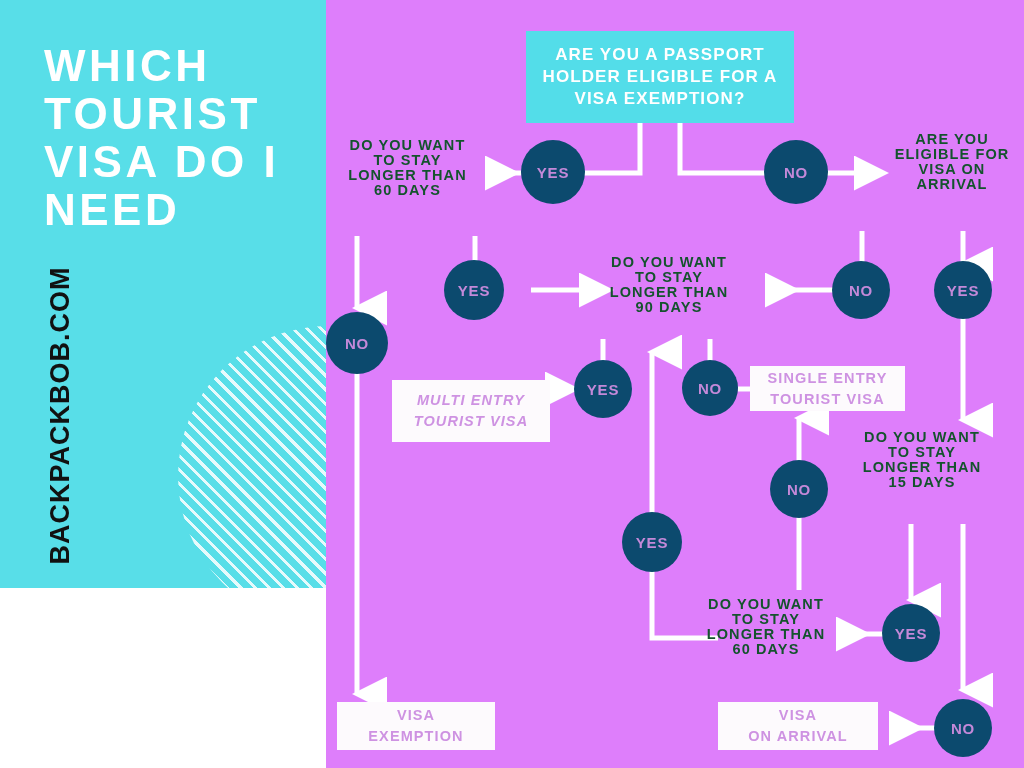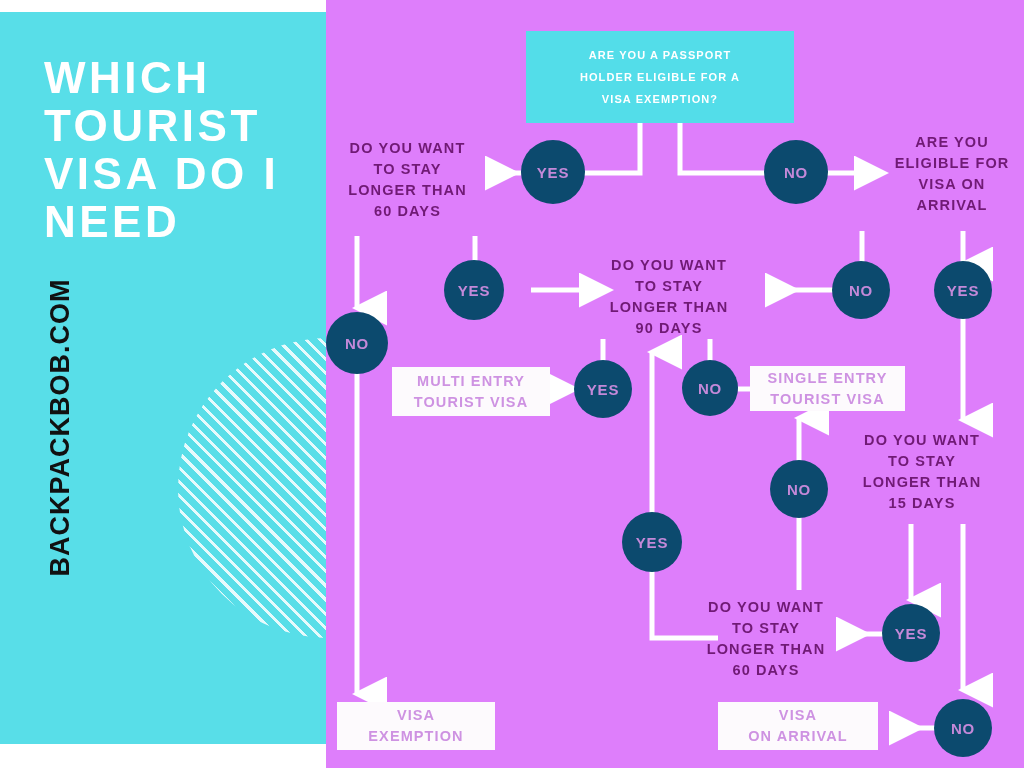--- a/index.html
+++ b/index.html
@@ -6,21 +6,21 @@
   * { margin:0; padding:0; box-sizing:border-box; }
   html,body {
     width:1024px; height:768px; overflow:hidden;
     font-family:"Liberation Sans", sans-serif;
     background:#ffffff;
   }
   #canvas { position:relative; width:1024px; height:768px; overflow:hidden; }
 
   
   #left-panel {
-    position:absolute; left:0; top:12px; width:326px; height:732px;
+    position:absolute; left:0; top:0; width:326px; height:588px;
     background:#58dee8; overflow:hidden;
   }
   #stripe-circle {
     position:absolute; left:178px; top:326px;
     width:300px; height:300px; border-radius:50%;
     background:repeating-linear-gradient(45deg,
         rgba(255,255,255,0.85) 0px, rgba(255,255,255,0.85) 3px,
         rgba(0,0,0,0) 3px, rgba(0,0,0,0) 10px);
   }
   #page-title {
@@ -42,27 +42,27 @@
     background:#de7efb; overflow:hidden;
   }
   #flow-layer { position:absolute; left:0; top:0; width:698px; height:768px; }
   #flow-layer svg { position:absolute; left:0; top:0; }
 
   
   .node { position:absolute; }
 
   .qbox {
     background:#53dde9; color:#ffffff;
-    font-weight:700; font-size:11px; line-height:22px;
+    font-weight:700; font-size:17px; line-height:22px;
     letter-spacing:1.1px; text-transform:uppercase; text-align:center;
     display:flex; align-items:center; justify-content:center;
     padding:6px 10px; white-space:pre-line;
   }
   .qtext {
-    color:#701a75; font-weight:700; font-size:14.5px; line-height:21px;
+    color:#14532d; font-weight:700; font-size:14.5px; line-height:15px;
     letter-spacing:1.1px; text-transform:uppercase; text-align:center;
     white-space:pre-line;
   }
   .rbox {
     background:#fdfafd; color:#ce92e2;
     font-weight:700; font-size:14.5px; line-height:21px;
     letter-spacing:1.1px; text-transform:uppercase; text-align:center;
     display:flex; align-items:center; justify-content:center;
     padding:7px 10px; white-space:pre-line;
   }
@@ -180,21 +180,21 @@
     <div class="node qtext" style="left:505px; top:430px; width:182px;">DO YOU WANT
 TO STAY
 LONGER THAN
 15 DAYS</div>
 
     <div class="node qtext" style="left:344px; top:597px; width:192px;">DO YOU WANT
 TO STAY
 LONGER THAN
 60 DAYS</div>
 
-    <div class="node rbox" style="left:66px; top:367px; width:158px; height:49px;">MULTI ENTRY
+    <div class="node rbox" style="left:66px; top:380px; width:158px; height:62px;font-style:italic;">MULTI ENTRY
 TOURIST VISA</div>
 
     <div class="node rbox" style="left:424px; top:366px; width:155px; height:45px;">SINGLE ENTRY
 TOURIST VISA</div>
 
     <div class="node rbox" style="left:11px; top:702px; width:158px; height:48px;">VISA
 EXEMPTION</div>
 
     <div class="node rbox" style="left:392px; top:702px; width:160px; height:48px;">VISA
 ON ARRIVAL</div>

